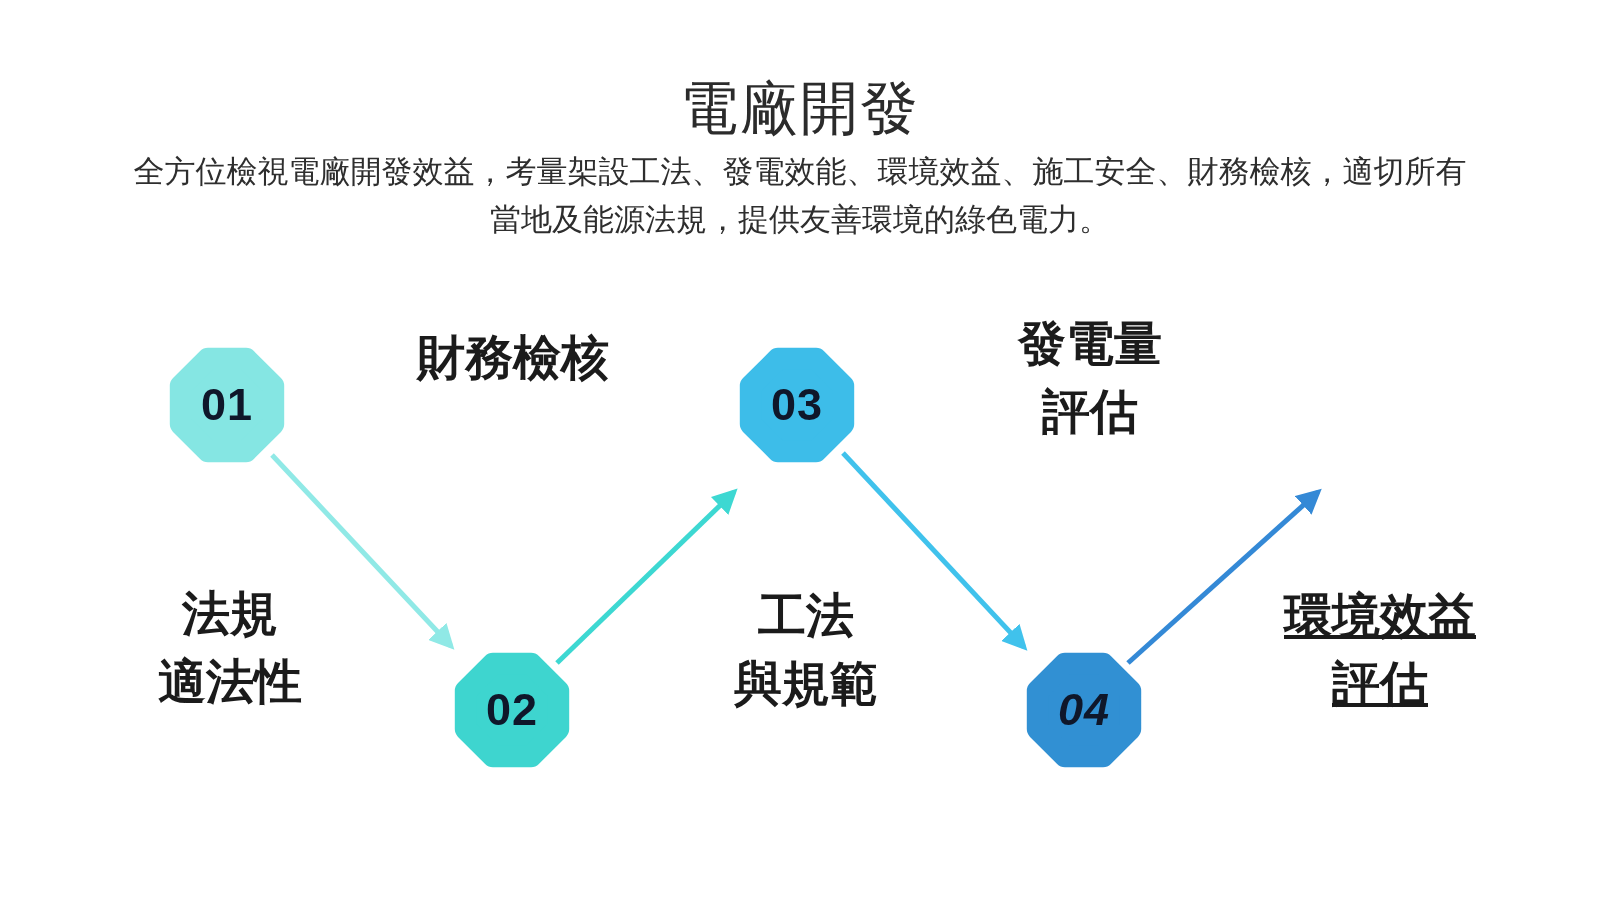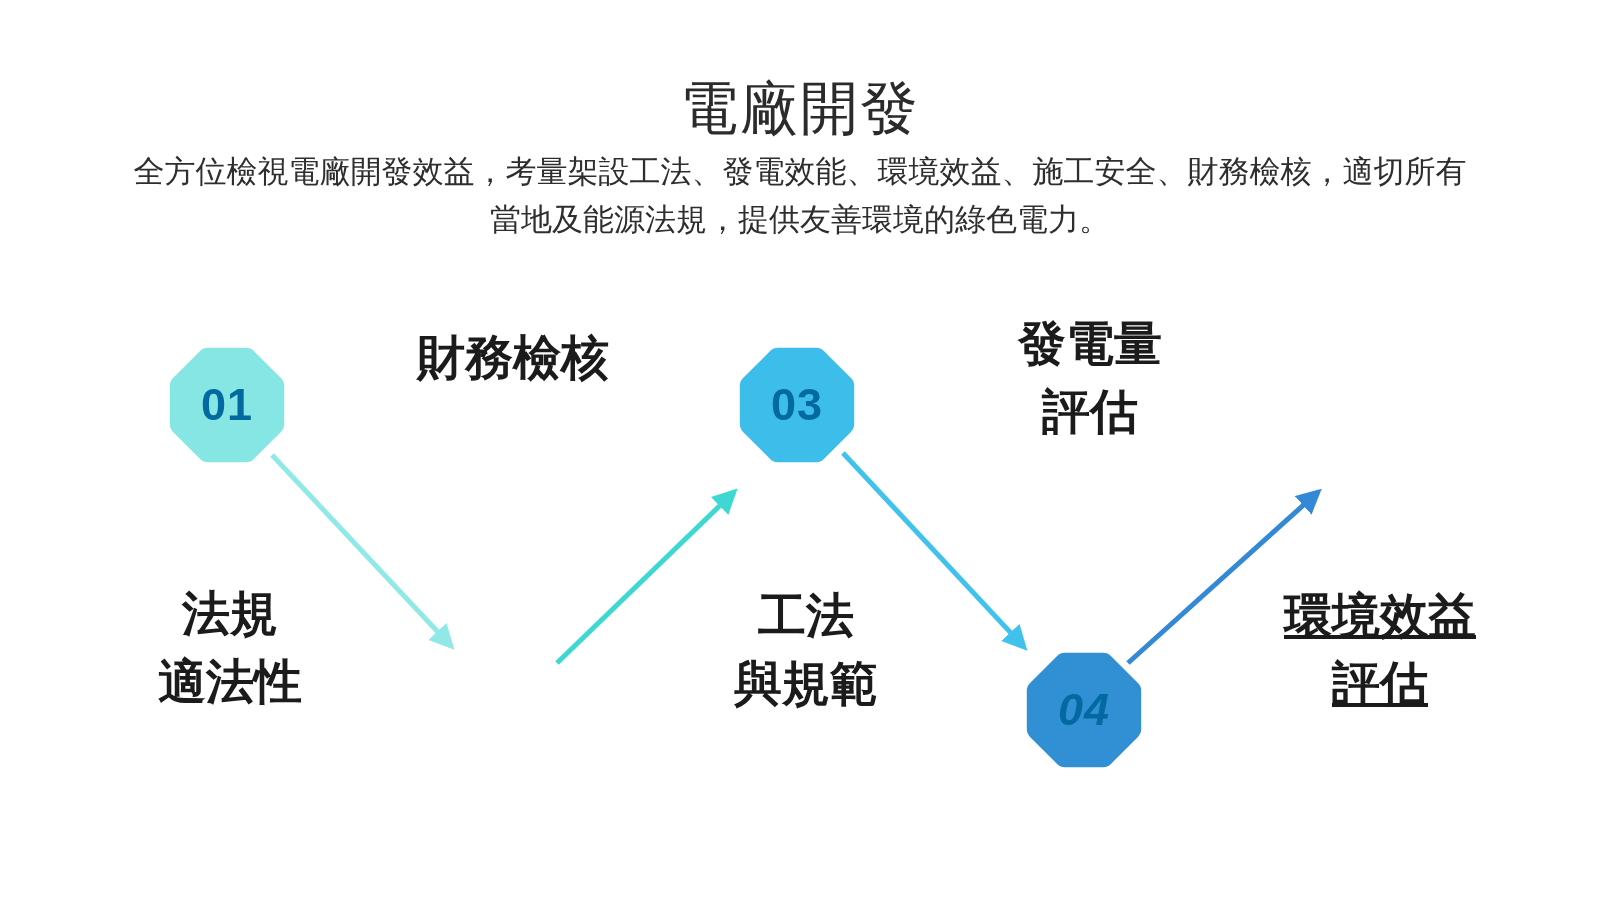--- a/index.html
+++ b/index.html
@@ -21,21 +21,21 @@
     font-size: 31px; line-height: 48px; font-weight: 400; color: #2e2e2e;
   }
 
   .arrow-layer { position: absolute; left: 0; top: 0; width: 1600px; height: 900px; }
 
   .node { position: absolute; width: 124px; height: 124px; }
   .node svg { position: absolute; inset: 0; }
   .node .num {
     position: absolute; inset: 0; display: flex;
     align-items: center; justify-content: center;
-    color: #0369a1; font-size: 45px; font-weight: bold; letter-spacing: 1px;
+    color: #0f172a; font-size: 45px; font-weight: bold; letter-spacing: 1px;
   }
 
   .step-label {
     position: absolute; transform: translate(-50%, -50%);
     text-align: center; white-space: pre-line;
     font-size: 48px; line-height: 68px; font-weight: bold; color: #1b1b1b;
   }
 </style>
 </head>
 <body>
@@ -66,20 +66,26 @@
     <line x1="1128" y1="663" x2="1318" y2="492" stroke-width="5" marker-end="url(#m4)" stroke="#3489D6"></line>
   </svg>
 
   <div class="node" style="left:165px; top:343px;">
     <svg viewBox="0 0 124 124">
       <polygon points="108.2,42.9 81.1,15.8 42.9,15.8 15.8,42.9 15.8,81.1 42.9,108.2 81.1,108.2 108.2,81.1" stroke-width="22" stroke-linejoin="round" fill="#85E6E3" stroke="#85E6E3"></polygon>
     </svg>
     <span class="num">01</span>
   </div>
 
+  <div class="node" style="left:450px; top:648px;">
+    <svg viewBox="0 0 124 124">
+      <polygon points="108.2,42.9 81.1,15.8 42.9,15.8 15.8,42.9 15.8,81.1 42.9,108.2 81.1,108.2 108.2,81.1" stroke-width="22" stroke-linejoin="round" fill="#3ED5CF" stroke="#3ED5CF"></polygon>
+    </svg>
+    <span class="num">02</span>
+  </div>
 
   <div class="node" style="left:735px; top:343px;">
     <svg viewBox="0 0 124 124">
       <polygon points="108.2,42.9 81.1,15.8 42.9,15.8 15.8,42.9 15.8,81.1 42.9,108.2 81.1,108.2 108.2,81.1" stroke-width="22" stroke-linejoin="round" fill="#3DBDE9" stroke="#3DBDE9"></polygon>
     </svg>
     <span class="num">03</span>
   </div>
 
   <div class="node" style="left:1022px; top:648px;font-style:italic;">
     <svg viewBox="0 0 124 124">

